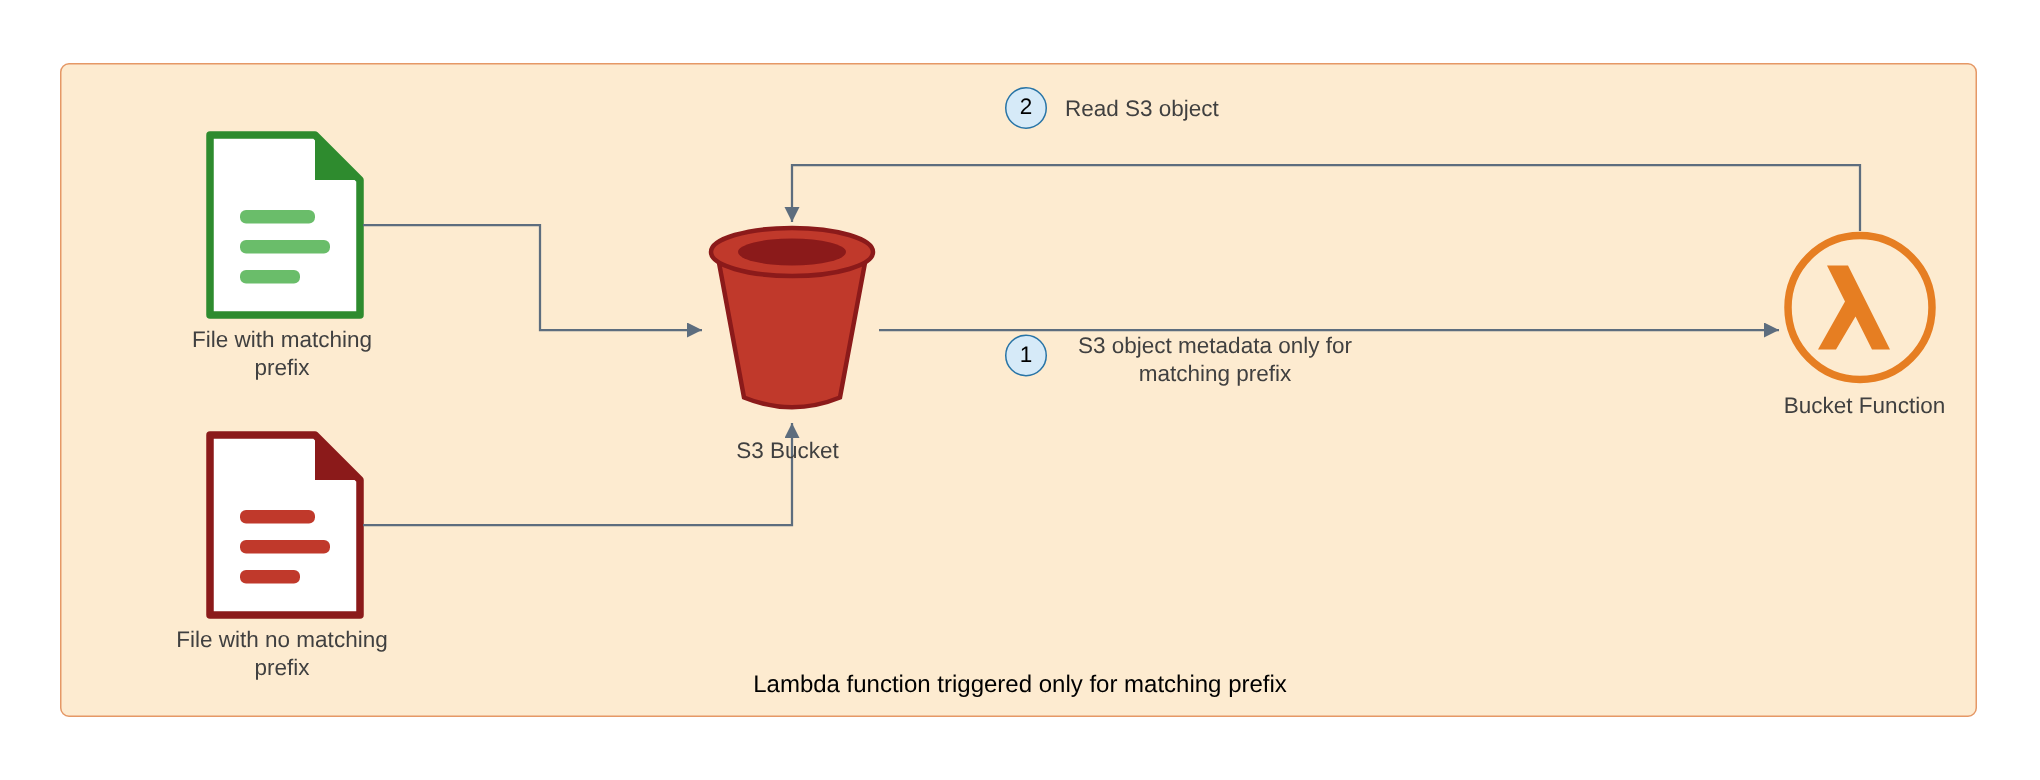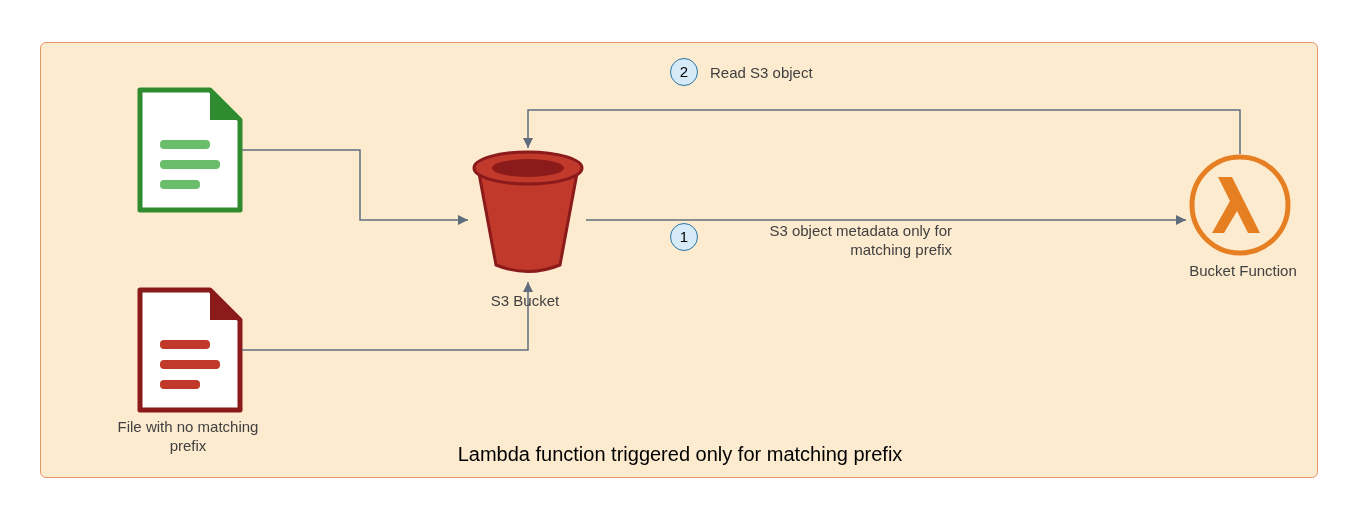--- a/index.html
+++ b/index.html
@@ -33,21 +33,21 @@
     text-align: center;
     line-height: 1.25;
     color: #404040;
   }
   .caption {
     position: absolute;
     text-align: center;
     width: 100%;
     left: 0;
     bottom: 54px;
-    font-size: 20px;
+    font-size: 16px;
   }
   .step-badge {
     position: absolute;
     width: 28px; height: 28px;
     border-radius: 50%;
     background: #D6EAF8;
     border: 1px solid #2874A6;
     box-sizing: border-box;
     text-align: center;
     line-height: 26px;
@@ -101,25 +101,26 @@
 
     <path d="M242 150 H360 V220 H468" fill="none" stroke="#5D6D7E" stroke-width="1.5" marker-end="url(#arrowhead)"></path>
 
     <path d="M242 350 H528 V282" fill="none" stroke="#5D6D7E" stroke-width="1.5" marker-end="url(#arrowhead)"></path>
 
     <path d="M586 220 H1186" fill="none" stroke="#5D6D7E" stroke-width="1.5" marker-end="url(#arrowhead)"></path>
 
     <path d="M1240 154 V110 H528 V148" fill="none" stroke="#5D6D7E" stroke-width="1.5" marker-end="url(#arrowhead)"></path>
   </svg>
 
+  <div class="label" style="left:108px; top:218px; width:160px;">File with matching prefix</div>
   <div class="label" style="left:108px; top:418px; width:160px;">File with no matching prefix</div>
   <div class="label" style="left:460px; top:292px; width:130px;">S3 Bucket</div>
   <div class="label" style="left:1188px; top:262px; width:110px;">Bucket Function</div>
 
   <div class="step-badge" style="left:670px; top:223px;">1</div>
-  <div class="label" style="left:722px; top:222px; width:230px; text-align:right;">S3 object metadata only for matching prefix</div>
+  <div class="label" style="left:695px; top:222px; width:230px; text-align:center;">S3 object metadata only for matching prefix</div>
 
   <div class="step-badge" style="left:670px; top:58px;">2</div>
   <div class="label" style="left:710px; top:64px; width:230px; text-align:left;">Read S3 object</div>
 
   <div class="caption">Lambda function triggered only for matching prefix</div>
 
 </div>
 
 </body></html>

